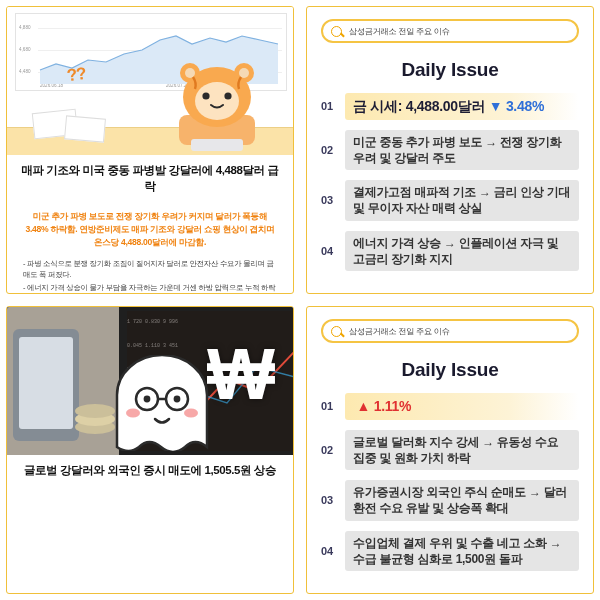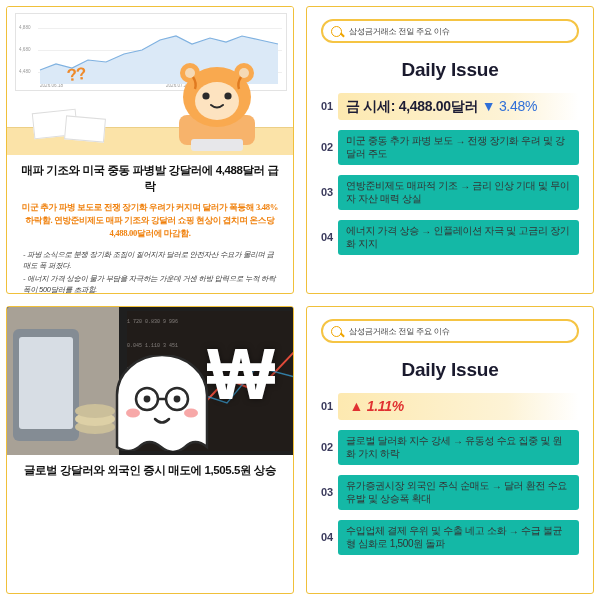--- a/index.html
+++ b/index.html
@@ -49,35 +49,34 @@
     letter-spacing: -0.4px;
     margin-top: 2px;
   }
   .news-sub {
     font-size: 8.6px;
     color: #f0820f;
     font-weight: bold;
     text-align: center;
     line-height: 1.5;
     letter-spacing: -0.3px;
-    margin-top: 7px;
+    margin-top: 16px;
     padding: 0 4px;
-    font-family: Liberation Serif, serif;
   }
   .news-bullets {
     margin-top: 9px;
     font-size: 7.4px;
     color: #3b3b3b;
     line-height: 1.55;
     letter-spacing: -0.25px;
     text-align: left;
     align-self: stretch;
     padding: 0 6px;
   }
-  .news-bullets div { margin-bottom: 1px; font-style: italic; }
+  .news-bullets div { margin-bottom: 1px; }
 
   
   .ill1 { width: 100%; height: 100%; background: #ffffff; position: relative; }
   .chartbox {
     position: absolute; left: 8px; top: 6px;
     width: 272px; height: 78px;
     background: #fff;
     border: 1px solid #e3e3e3;
   }
   .chart-yl {
@@ -158,42 +157,43 @@
   .issue-title {
     text-align: center;
     font-size: 19px;
     font-weight: bold;
     color: #1a1a2e;
     margin: 16px 0 12px 0;
     letter-spacing: -0.2px;
     flex: none;
   }
   .issue-list { display: flex; flex-direction: column; gap: 10px; }
-  .issue-row { display: flex; align-items: center; gap: 0; }
+  .issue-row { display: flex; align-items: center; gap: 7px; }
   .issue-num {
     font-size: 11px; font-weight: bold; color: #3a3a5c; width: 17px; flex: none;
     text-align: left;
   }
   .issue-box {
     flex: 1; min-height: 26px;
-    background: #14b8a6;
+    background: #e5e5e5;
     border-radius: 3px;
     display: flex; align-items: center;
     padding: 4px 8px;
-    font-size: 10px;
+    font-size: 12px;
     color: #333;
     letter-spacing: -0.3px;
     line-height: 1.35;
+    font-weight: bold;
   }
   .issue-box.first {
     background: linear-gradient(90deg,#fde9b0 0%, #fdf3d6 70%, #fff 100%);
     font-size: 14px; font-weight: bold; color: #1d1d35;
   }
-  .dn { color: #2f6fd8; font-weight: normal; }
-  .up { color: #e03131; font-weight: bold; font-style: italic; }
+  .dn { color: #2f6fd8; font-weight: bold; }
+  .up { color: #e03131; font-weight: bold; }
 </style>
 </head>
 <body>
 
 <div class="page">
 
   <div class="cell">
     <div class="news-card">
       <div class="news-img">
         <div class="ill1">
@@ -265,21 +265,21 @@
           </div>
         </div>
 
         <div class="issue-row">
           <div class="issue-num">02</div>
           <div class="issue-box">미군 중동 추가 파병 보도 → 전쟁 장기화 우려 및 강달러 주도</div>
         </div>
 
         <div class="issue-row">
           <div class="issue-num">03</div>
-          <div class="issue-box">연방준비제도 매파적 기조 → 금리 인상 기대 및 무이자 자산 매력 상실</div>
+          <div class="issue-box">결제가고점 매파적 기조 → 금리 인상 기대 및 무이자 자산 매력 상실</div>
         </div>
 
         <div class="issue-row">
           <div class="issue-num">04</div>
           <div class="issue-box">에너지 가격 상승 → 인플레이션 자극 및 고금리 장기화 지지</div>
         </div>
 
       </div>
     </div>
   </div>

